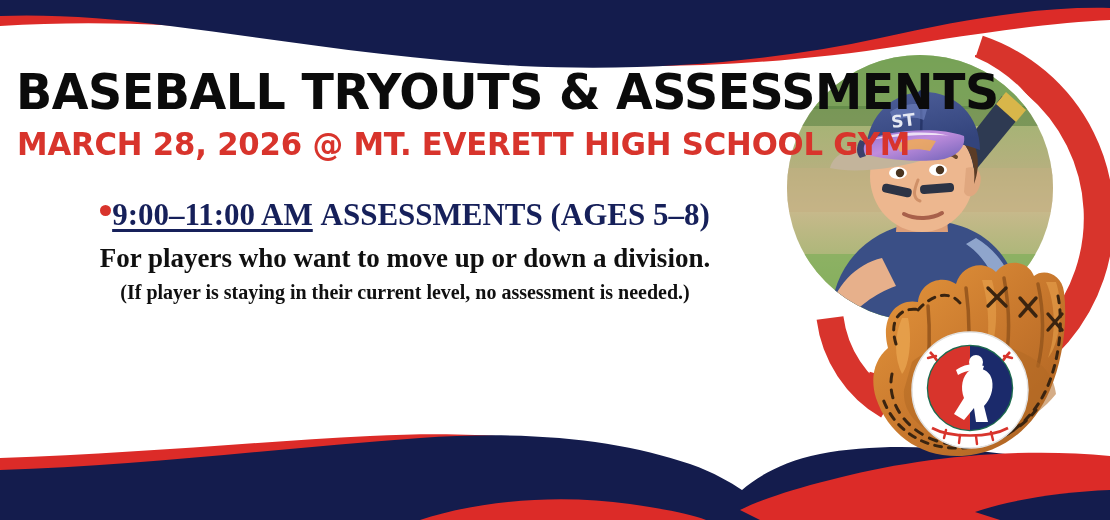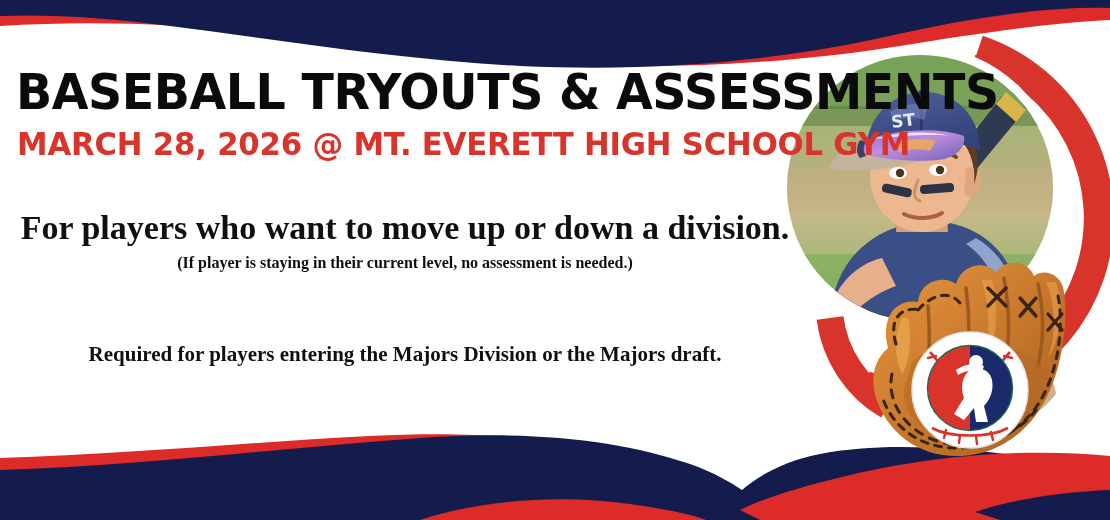--- a/index.html
+++ b/index.html
@@ -103,30 +103,30 @@
     text-decoration-thickness:2.5px;
     text-underline-offset:4px;
     color:#16205a;
   }
   .session-title{color:#16205a;}
 
   .session-desc{
     margin:10px 0 0 0;
     font-family:"Liberation Serif", serif;
     font-weight:700;
-    font-size:34px;
+    font-size:27px;
     line-height:1.15;
     color:#101010;
     white-space:nowrap;
   }
   .session-note{
     margin:7px 0 12px 0;
     font-family:"Liberation Serif", serif;
     font-weight:700;
-    font-size:16px;
+    font-size:20px;
     line-height:1.15;
     color:#101010;
     white-space:nowrap;
   }
   #session-2 .session-desc{font-size:21px;margin-top:11px;}
 </style>
 </head>
 <body>
 
 <div id="banner">
@@ -331,22 +331,24 @@
     </svg>
   </div>
 
   <div id="content">
 
     <h1 id="headline">BASEBALL TRYOUTS &amp; ASSESSMENTS</h1>
 
     <h2 id="subheadline">MARCH 28, 2026 @ MT. EVERETT HIGH SCHOOL GYM</h2>
 
     <div class="session" id="session-1">
+      <p class="session-heading">
+        <span class="bullet-dot"></span><span class="time-range">9:00–11:00 AM</span><span>&nbsp;</span><span class="session-title">ASSESSMENTS (AGES 5–8)</span>
+      </p>
       <p class="session-desc">For players who want to move up or down a division.</p>
       <p class="session-note">(If player is staying in their current level, no assessment is needed.)</p>
     </div>
 
     <div class="session" id="session-2">
-      <p class="session-desc">Required for players entering the Majors Division or the Majors draft.</p>
     </div>
 
   </div>
 </div>
 
 </body></html>

